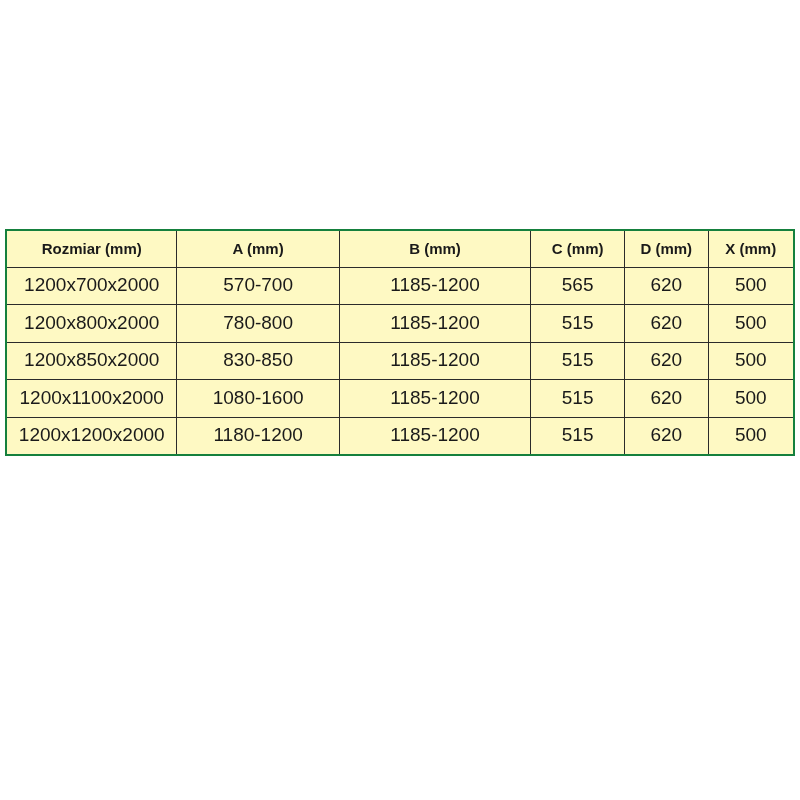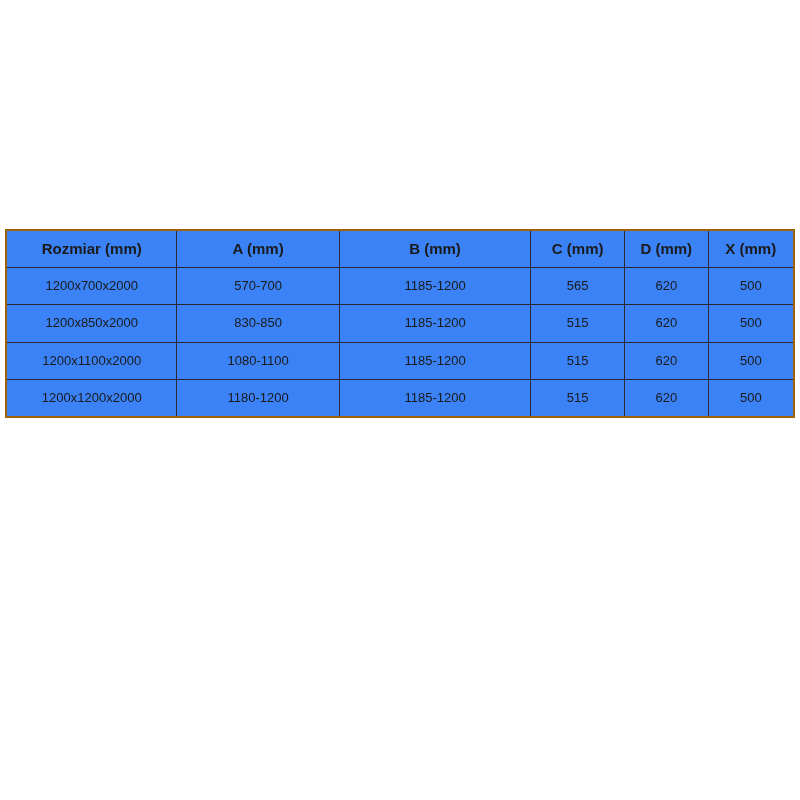--- a/index.html
+++ b/index.html
@@ -17,31 +17,31 @@
     background: #ffffff;
     overflow: hidden;
   }
   table.spec-table {
     position: absolute;
     left: 5px;
     top: 229px;
     width: 790px;
     border-collapse: collapse;
     table-layout: fixed;
-    background: #3b82f6;
-    border: 2px solid #a16207;
+    background: #fef9c3;
+    border: 2px solid #15803d;
   }
   table.spec-table th,
   table.spec-table td {
     border: 1px solid #2b2b2b;
     text-align: center;
     vertical-align: middle;
     padding: 0 4px;
     color: #1a1a1a;
-    font-size: 13px;
+    font-size: 19px;
     height: 35.5px;
     line-height: 1.1;
     white-space: nowrap;
     overflow: hidden;
   }
   table.spec-table th {
     font-weight: bold;
     font-size: 15px;
   }
   table.spec-table tbody tr {
@@ -80,30 +80,38 @@
     <tbody>
         <tr>
           <td>1200x700x2000</td>
           <td>570-700</td>
           <td>1185-1200</td>
           <td>565</td>
           <td>620</td>
           <td>500</td>
         </tr>
         <tr>
+          <td>1200x800x2000</td>
+          <td>780-800</td>
+          <td>1185-1200</td>
+          <td>515</td>
+          <td>620</td>
+          <td>500</td>
+        </tr>
+        <tr>
           <td>1200x850x2000</td>
           <td>830-850</td>
           <td>1185-1200</td>
           <td>515</td>
           <td>620</td>
           <td>500</td>
         </tr>
         <tr>
           <td>1200x1100x2000</td>
-          <td>1080-1100</td>
+          <td>1080-1600</td>
           <td>1185-1200</td>
           <td>515</td>
           <td>620</td>
           <td>500</td>
         </tr>
         <tr>
           <td>1200x1200x2000</td>
           <td>1180-1200</td>
           <td>1185-1200</td>
           <td>515</td>

